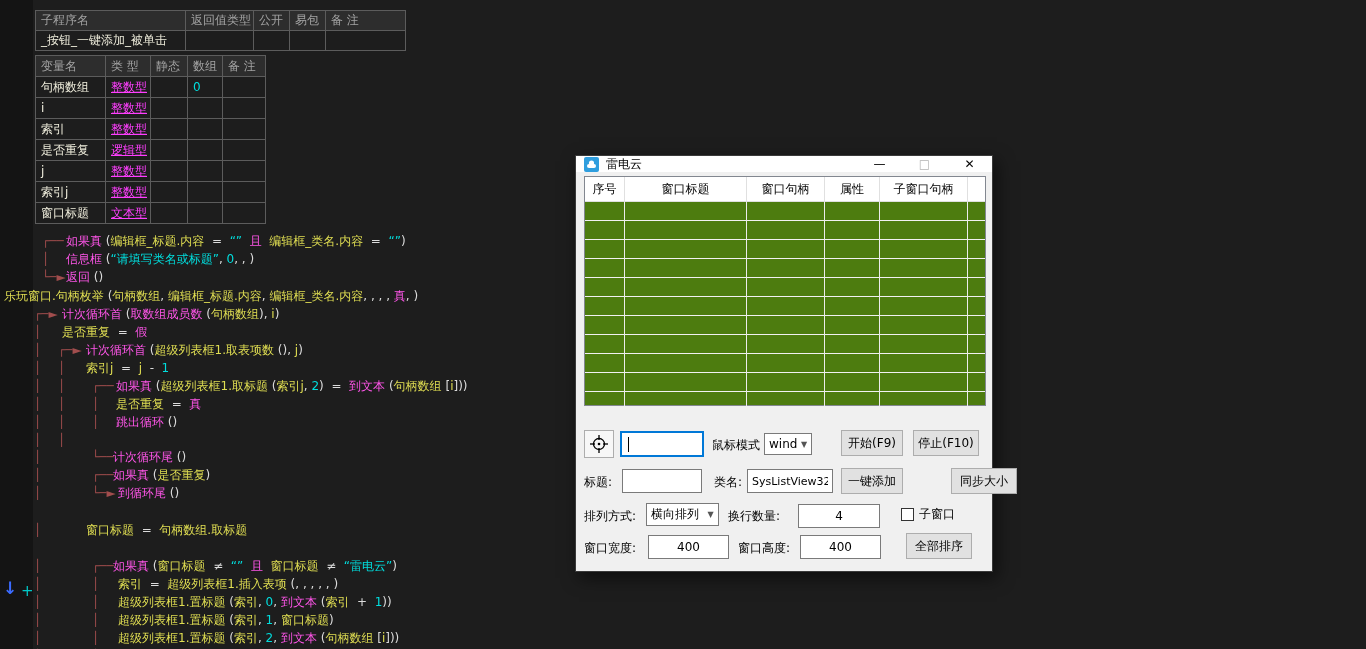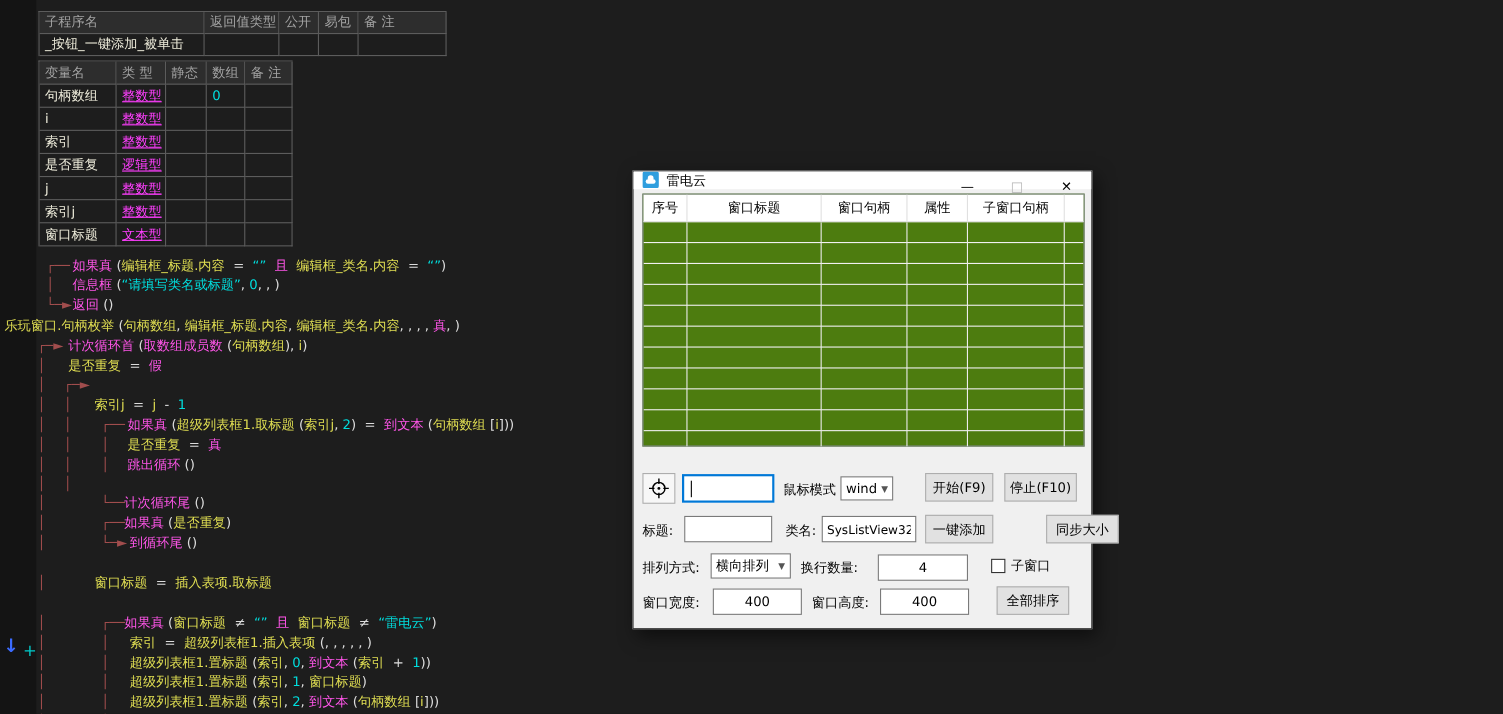--- a/index.html
+++ b/index.html
@@ -29,21 +29,21 @@
   .seg-v{color:#e0de52;}
   .seg-s{color:#00dede;}
   .seg-n{color:#00dede;}
   .seg-o{color:#dcdcdc;}
   .mark-arrow{position:absolute;left:3px;top:578px;color:#3b6bff;font-size:17px;font-weight:bold;}
   .mark-plus{position:absolute;left:21px;top:582px;color:#00c8c8;font-size:15px;}
 
   
   .appwin{position:absolute;left:575px;top:155px;width:418px;height:417px;background:#f0f0f0;
           border:1px solid #3a3a3a;box-shadow:4px 6px 16px rgba(0,0,0,.55);box-sizing:border-box;}
-  .titlebar{position:absolute;left:0;top:0;right:0;height:16px;background:#ffffff;display:flex;}
+  .titlebar{position:absolute;left:0;top:0;right:0;height:16px;background:#ffffff;display:flex;align-items:center;}
   .title-icon{width:15px;height:15px;margin-left:8px;flex:none;}
   .title-text{margin-left:7px;font-size:12px;color:#000;flex:1;}
   .cap-btn{width:45px;height:28px;display:flex;align-items:center;justify-content:center;
            font-size:12px;color:#000;cursor:default;}
   .cap-btn.max span{color:#b4b4b4;}
 
   .lv{position:absolute;left:8px;top:20px;width:402px;height:230px;background:#4d7c0f;
       border:1px solid #828790;box-sizing:border-box;}
   .lv-header{position:relative;height:24px;display:flex;border-bottom:1px solid #e0e0e0;background:#fff;}
   .lv-h{display:flex;align-items:center;justify-content:center;font-size:12px;color:#000;
@@ -192,20 +192,21 @@
         <span class="guide" style="left: 34px;">┌─►</span>
         <span class="code-text" style="left: 62px;"><span class="seg-k">计次循环首 </span><span class="seg-o">(</span><span class="seg-k">取数组成员数 </span><span class="seg-o">(</span><span class="seg-v">句柄数组</span><span class="seg-o">), </span><span class="seg-v">i</span><span class="seg-o">)</span></span>
       </div>
       <div class="code-line" style="top: 323px;">
         <span class="guide" style="left: 34px;">│</span>
         <span class="code-text" style="left: 62px;"><span class="seg-v">是否重复</span><span class="seg-o">  =  </span><span class="seg-k">假</span></span>
       </div>
       <div class="code-line" style="top: 341px;">
         <span class="guide" style="left: 34px;">│</span>
         <span class="guide" style="left: 58px;">┌─►</span>
+        <span class="code-text" style="left: 86px;"><span class="seg-k">计次循环首 </span><span class="seg-o">(</span><span class="seg-v">超级列表框1.取表项数 </span><span class="seg-o">(), </span><span class="seg-v">j</span><span class="seg-o">)</span></span>
       </div>
       <div class="code-line" style="top: 359px;">
         <span class="guide" style="left: 34px;">│</span>
         <span class="guide" style="left: 58px;">│</span>
         <span class="code-text" style="left: 86px;"><span class="seg-v">索引j</span><span class="seg-o">  =  </span><span class="seg-v">j</span><span class="seg-o">  -  </span><span class="seg-n">1</span></span>
       </div>
       <div class="code-line" style="top: 377px;">
         <span class="guide" style="left: 34px;">│</span>
         <span class="guide" style="left: 58px;">│</span>
         <span class="guide" style="left: 92px;">┌──</span>
@@ -238,21 +239,21 @@
         <span class="guide" style="left: 92px;">┌──</span>
         <span class="code-text" style="left: 113px;"><span class="seg-k">如果真 </span><span class="seg-o">(</span><span class="seg-v">是否重复</span><span class="seg-o">)</span></span>
       </div>
       <div class="code-line" style="top: 484px;">
         <span class="guide" style="left: 34px;">│</span>
         <span class="guide" style="left: 92px;">└─►</span>
         <span class="code-text" style="left: 118px;"><span class="seg-k">到循环尾 </span><span class="seg-o">()</span></span>
       </div>
       <div class="code-line" style="top: 521px;">
         <span class="guide" style="left: 34px;">│</span>
-        <span class="code-text" style="left: 86px;"><span class="seg-v">窗口标题</span><span class="seg-o">  =  </span><span class="seg-v">插入表项.取标题</span></span>
+        <span class="code-text" style="left: 86px;"><span class="seg-v">窗口标题</span><span class="seg-o">  =  </span><span class="seg-v">句柄数组.取标题</span></span>
       </div>
       <div class="code-line" style="top: 557px;">
         <span class="guide" style="left: 34px;">│</span>
         <span class="guide" style="left: 92px;">┌──</span>
         <span class="code-text" style="left: 113px;"><span class="seg-k">如果真 </span><span class="seg-o">(</span><span class="seg-v">窗口标题</span><span class="seg-o">  ≠  </span><span class="seg-s">“”</span><span class="seg-k">  且  </span><span class="seg-v">窗口标题</span><span class="seg-o">  ≠  </span><span class="seg-s">“雷电云”</span><span class="seg-o">)</span></span>
       </div>
       <div class="code-line" style="top: 575px;">
         <span class="guide" style="left: 34px;">│</span>
         <span class="guide" style="left: 92px;">│</span>
         <span class="code-text" style="left: 118px;"><span class="seg-v">索引</span><span class="seg-o">  =  </span><span class="seg-v">超级列表框1.插入表项 </span><span class="seg-o">(, , , , , )</span></span>

